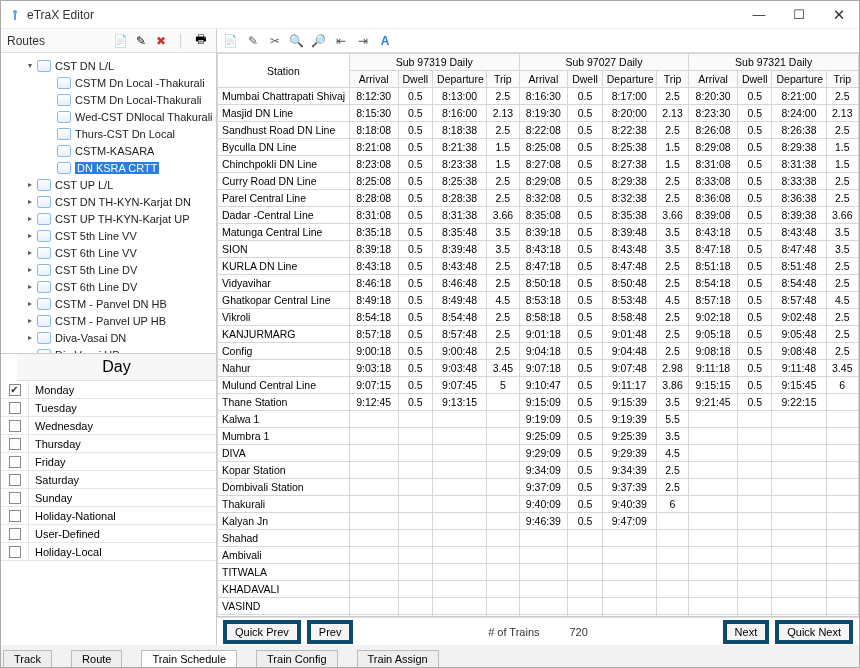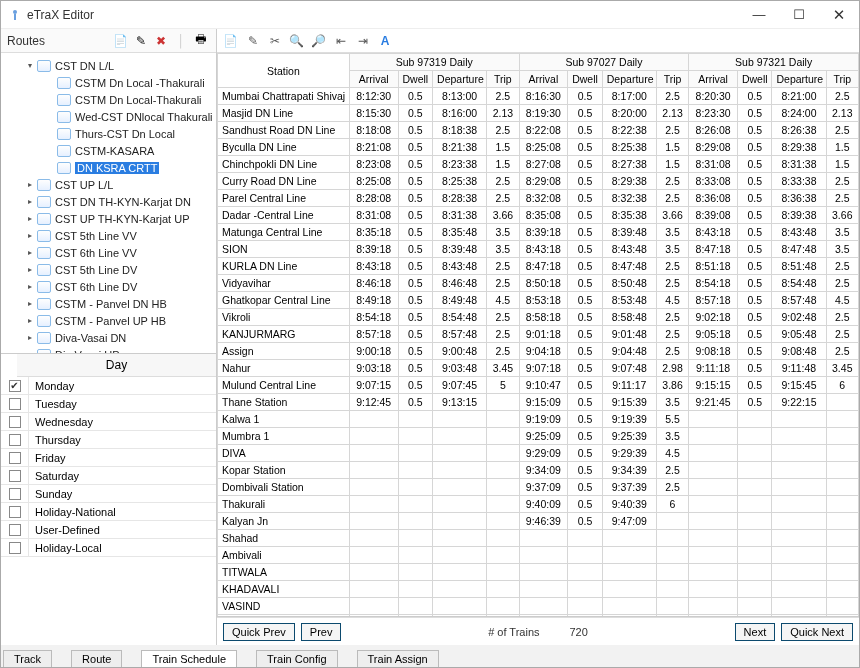--- a/index.html
+++ b/index.html
@@ -29,42 +29,42 @@
 .tree-node { display: flex; align-items: center; height: 17px; white-space: nowrap; color: #222; }
 .tree-node.l1 { padding-left: 22px; }
 .tree-node.l2 { padding-left: 42px; align-items: center; }
 .twisty { width: 10px; height: 10px; display: inline-flex; align-items: center; justify-content: center; font-size: 8px; color: #555; margin-right: 2px; }
 .twisty.blank { visibility: hidden; }
 .nodeicon { width: 14px; height: 12px; background: linear-gradient(#fefefe,#e6f0ff); border: 1px solid #8abbe8; border-radius: 2px; margin-right: 4px; display: inline-block; }
 .tree-node.selected .label { background: #2a7de1; color: #fff; padding: 0 2px; }
 
 
 .day-panel { flex: 1; border-top: 1px solid #ccc; overflow-y: auto; }
-.day-panel .day-hdr { text-align: center; padding: 4px 0; background: #f7f7f7; border-bottom: 1px solid #ddd; font-size: 12px; margin-left: 16px; }
+.day-panel .day-hdr { text-align: center; padding: 4px 0; background: #f7f7f7; border-bottom: 1px solid #ddd; font-size: 16px; margin-left: 16px; }
 .day-row { display: flex; align-items: center; height: 18px; border-bottom: 1px solid #e6e6e6; }
 .day-row .cbcell { width: 28px; display: flex; align-items: center; justify-content: center; border-right: 1px solid #e6e6e6; height: 100%; }
 .day-row .daylabel { padding-left: 6px; }
 .cb { width: 12px; height: 12px; border: 1px solid #888; background: #fff; display: inline-flex; align-items: center; justify-content: center; font-size: 10px; color: #333; }
 
 
 .rtoolbar { height: 24px; border-bottom: 1px solid #ddd; display: flex; align-items: center; padding: 0 4px; gap: 2px; }
 .rtoolbar .ticon { width: 20px; height: 20px; display: inline-flex; align-items: center; justify-content: center; font-size: 12px; color: #555; border: 1px solid transparent; }
 
 
 .schedule-wrap { flex: 1; overflow: auto; border-bottom: 1px solid #ccc; }
 table.sched { border-collapse: collapse; width: 100%; table-layout: fixed; }
 table.sched th, table.sched td { border: 1px solid #d6d6d6; padding: 2px 4px; font-size: 10.5px; text-align: center; height: 16px; white-space: nowrap; overflow: hidden; }
 table.sched td.stname { text-align: left; padding-left: 4px; }
 table.sched th { background: #fafafa; font-weight: normal; }
 table.sched th.stn-head { background: #fff; }
 
 
 .rfooter { height: 28px; display: flex; align-items: center; padding: 0 6px; gap: 6px; border-top: 1px solid #ddd; }
 .rfooter .spacer { flex: 1; }
-.btn { border: 1px solid #0c4a6e; background: #f5f5f5; padding: 2px 8px; font-size: 11px; }
+.btn { border: 4px solid #0c4a6e; background: #f5f5f5; padding: 2px 8px; font-size: 11px; }
 .count-lbl { font-size: 11px; color: #333; margin-right: 4px; }
 .count-val { font-size: 11px; color: #333; }
 
 
 .tabs { height: 22px; display: flex; align-items: flex-end; background: #f2f2f2; padding-left: 2px; }
 .tab { border: 1px solid #bbb; border-bottom: none; padding: 2px 10px; margin-right: 19px; background: #eee; font-size: 11px; }
 .tab.active { background: #fff; }
 </style>
 </head>
 <body>
@@ -529,21 +529,21 @@
                 <td>9:01:18</td>
                 <td>0.5</td>
                 <td>9:01:48</td>
                 <td>2.5</td>
                 <td>9:05:18</td>
                 <td>0.5</td>
                 <td>9:05:48</td>
                 <td>2.5</td>
               </tr>
               <tr>
-                <td class="stname">Assign</td>
+                <td class="stname">Config</td>
                 <td>9:00:18</td>
                 <td>0.5</td>
                 <td>9:00:48</td>
                 <td>2.5</td>
                 <td>9:04:18</td>
                 <td>0.5</td>
                 <td>9:04:48</td>
                 <td>2.5</td>
                 <td>9:08:18</td>
                 <td>0.5</td>

